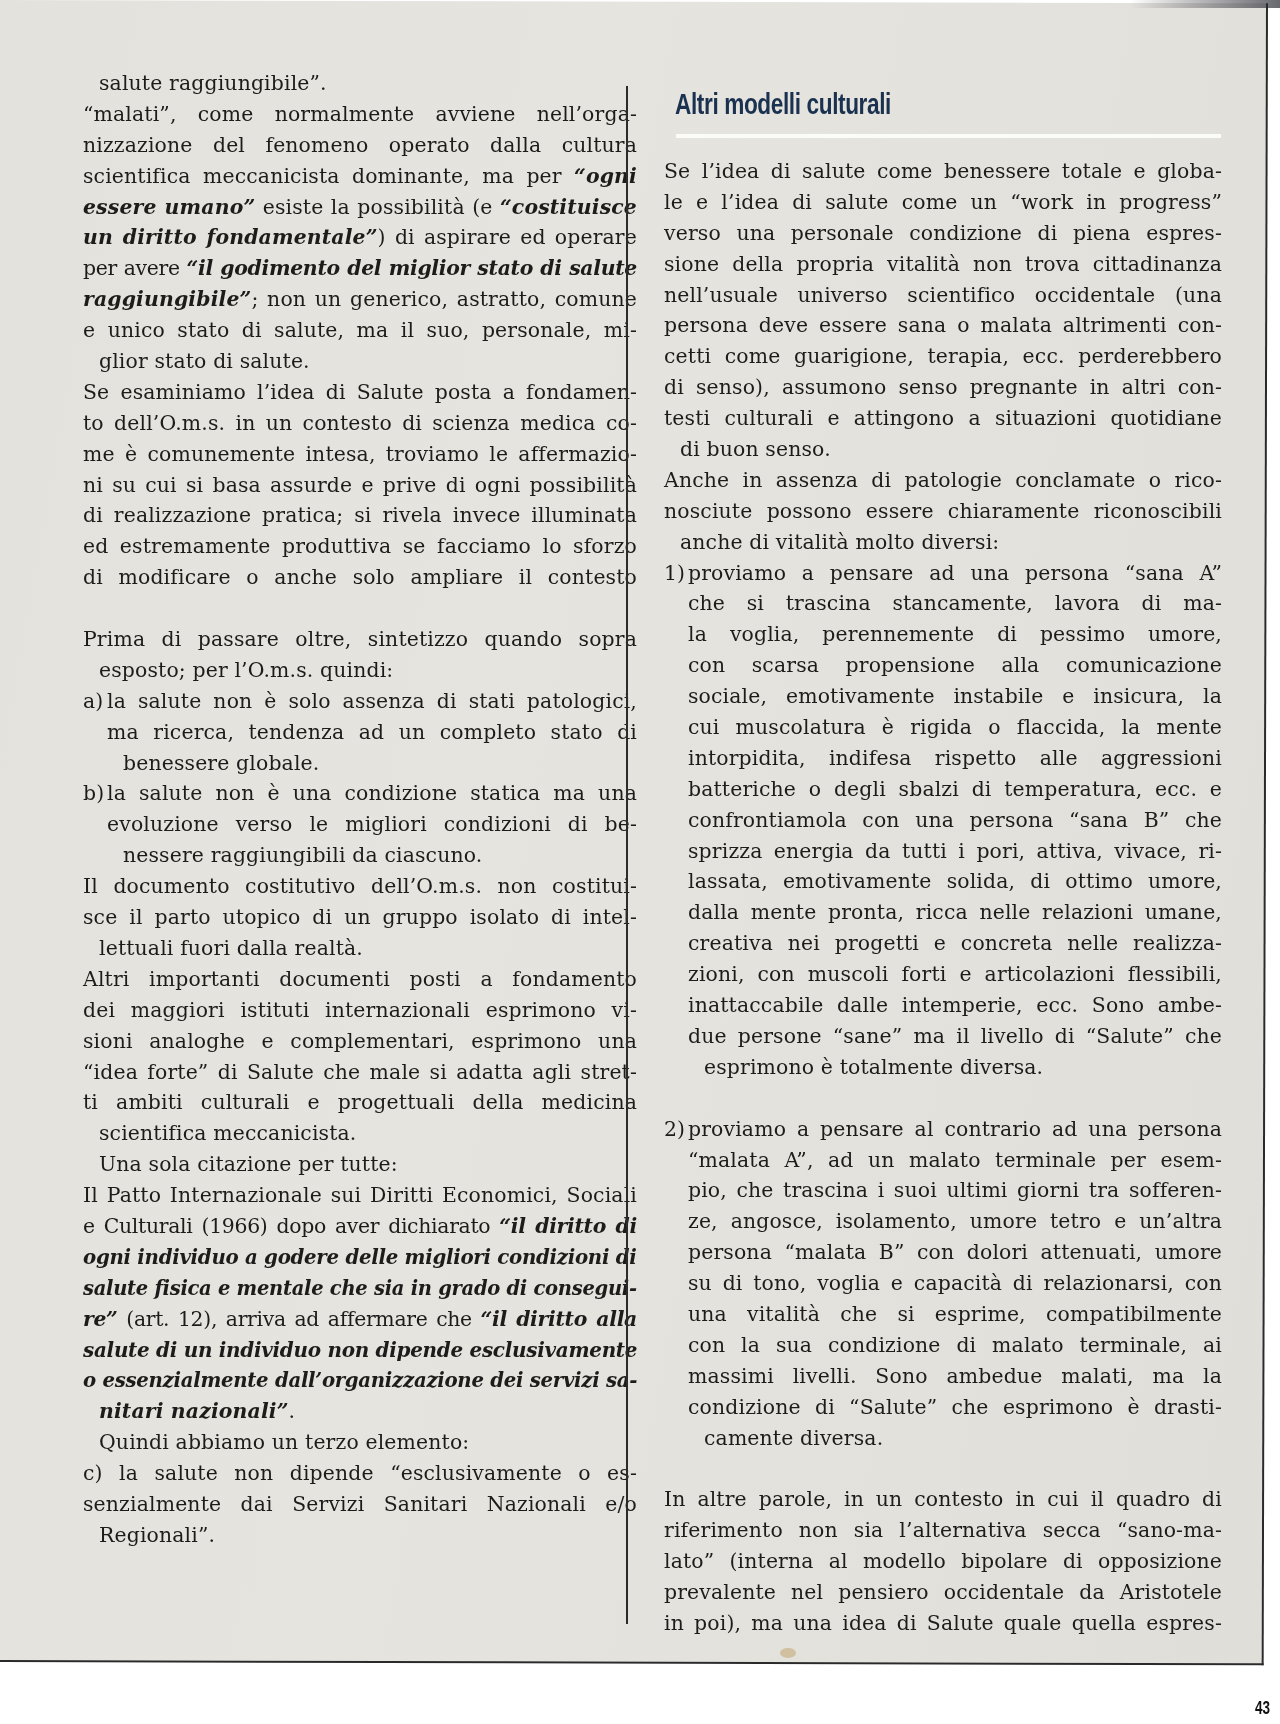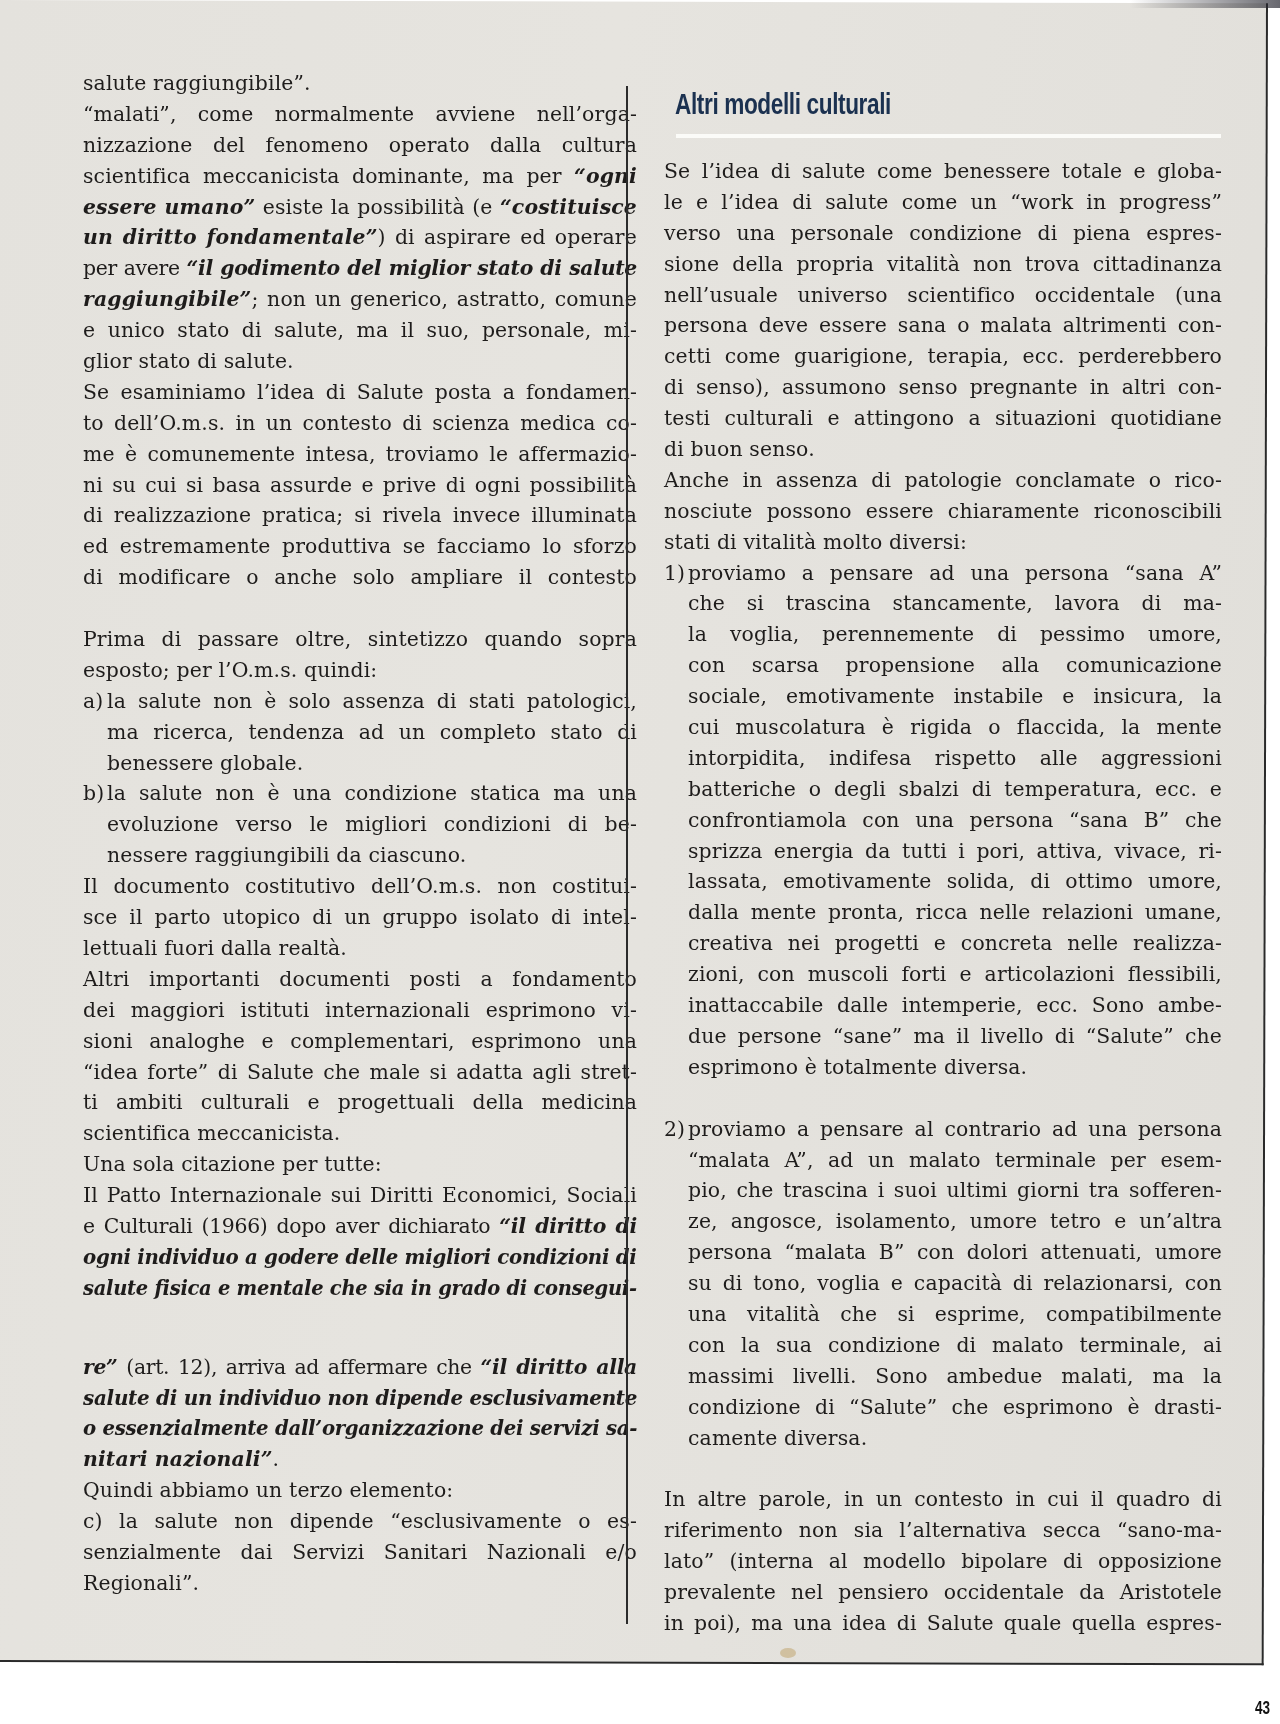--- a/index.html
+++ b/index.html
@@ -3,21 +3,21 @@
 <meta charset="utf-8">
 <style>
   html, body { margin:0; padding:0; }
   body { width:1280px; height:1724px; position:relative; overflow:hidden; background:#ffffff; font-family:"DejaVu Serif", "Liberation Serif", serif; color:#1e1c1b; }
   .paper { position:absolute; left:0; top:0; width:1266px; height:1660px; background:linear-gradient(100deg,#e4e2dd 0%,#e6e4df 40%,#e3e1dc 75%,#e0ded9 100%); border-right:2px solid #2a2a2a; border-bottom:2px solid #2a2a2a; transform:rotate(0.15deg); transform-origin:0 0; }
   .topshade { position:absolute; left:1130px; top:0; width:150px; height:8px; background:linear-gradient(90deg, rgba(40,40,50,0), rgba(40,40,50,0.7)); }
   .col { position:absolute; font-size:20.4px; line-height:30.9px; letter-spacing:0.15px; }
   .col-left { left:83px; top:68px; width:554px; }
   .col-right { left:664px; top:156px; width:558px; }
   .line { display:block; text-align:justify; text-align-last:justify; white-space:nowrap; height:30.9px; overflow:visible; }
-  .line.last { text-align-last:left; }
+  .line.last { text-align-last:left;margin-left:16px; }
   .gap { display:block; height:30.9px; }
   .ind { padding-left:24px; }
   .hang { position:relative; }
   .marker { position:absolute; left:0; }
   .it { font-style:italic; font-weight:bold; }
   .divider { position:absolute; left:626px; top:86px; width:2px; height:1538px; background:#2b2b2b; }
   .heading { position:absolute; left:675px; top:88px; font-family:"Liberation Sans", sans-serif; font-weight:bold; font-size:29px; color:#1b3150; letter-spacing:-0.5px; transform:scaleX(0.78); transform-origin:0 50%; white-space:nowrap; }
   .heading-rule { position:absolute; left:676px; top:134px; width:545px; height:4px; background:#fbfbf8; }
   .pagenum { position:absolute; right:10px; top:1698px; font-family:"Liberation Sans", sans-serif; font-weight:bold; font-size:18px; color:#111; transform:scaleX(0.75); transform-origin:100% 50%; }
   .stain { position:absolute; left:780px; top:1648px; width:16px; height:10px; border-radius:50%; background:rgba(190,160,100,0.5); }
@@ -62,21 +62,21 @@
   <span class="line">dei maggiori istituti internazionali esprimono vi-</span>
   <span class="line">sioni analoghe e complementari, esprimono una</span>
   <span class="line">“idea forte” di Salute che male si adatta agli stret-</span>
   <span class="line">ti ambiti culturali e progettuali della medicina</span>
   <span class="line last">scientifica meccanicista.</span>
   <span class="line last">Una sola citazione per tutte:</span>
   <span class="line">Il Patto Internazionale sui Diritti Economici, Sociali</span>
   <span class="line" style="letter-spacing: -0.3px;"><span>e Culturali (1966) dopo aver dichiarato </span><span class="it">“il diritto di</span></span>
   <span class="line it" style="letter-spacing: -0.3px; transform: scaleX(0.97); transform-origin: 0px 50%;">ogni individuo a godere delle migliori condizioni di</span>
   <span class="line it" style="letter-spacing: -0.3px; transform: scaleX(0.957); transform-origin: 0px 50%;">salute fisica e mentale che sia in grado di consegui-</span>
-  <span class="line" style="letter-spacing: -0.3px; margin-top: 48px;"><span class="it">re”</span><span> (art. 12), arriva ad affermare che </span><span class="it">“il diritto alla</span></span>
+  <span class="line" style="letter-spacing: -0.3px;"><span class="it">re”</span><span> (art. 12), arriva ad affermare che </span><span class="it">“il diritto alla</span></span>
   <span class="line it" style="letter-spacing: -0.3px; transform: scaleX(0.979); transform-origin: 0px 50%;">salute di un individuo non dipende esclusivamente</span>
   <span class="line it" style="letter-spacing: -0.3px; transform: scaleX(0.967); transform-origin: 0px 50%;">o essenzialmente dall’organizzazione dei servizi sa-</span>
   <span class="line last"><span class="it">nitari nazionali”</span><span>.</span></span>
   <span class="line last">Quindi abbiamo un terzo elemento:</span>
   <span class="line">c) la salute non dipende “esclusivamente o es-</span>
   <span class="line">senzialmente dai Servizi Sanitari Nazionali e/o</span>
   <span class="line last">Regionali”.</span>
 </div>
 
 <div class="divider"></div>
@@ -90,21 +90,21 @@
   <span class="line">verso una personale condizione di piena espres-</span>
   <span class="line">sione della propria vitalità non trova cittadinanza</span>
   <span class="line">nell’usuale universo scientifico occidentale (una</span>
   <span class="line">persona deve essere sana o malata altrimenti con-</span>
   <span class="line">cetti come guarigione, terapia, ecc. perderebbero</span>
   <span class="line">di senso), assumono senso pregnante in altri con-</span>
   <span class="line">testi culturali e attingono a situazioni quotidiane</span>
   <span class="line last">di buon senso.</span>
   <span class="line">Anche in assenza di patologie conclamate o rico-</span>
   <span class="line">nosciute possono essere chiaramente riconoscibili</span>
-  <span class="line last">stati di vitalità molto diversi:</span>
+  <span class="line last">anche di vitalità molto diversi:</span>
   <span class="line hang ind"><span class="marker">1)</span><span>proviamo a pensare ad una persona “sana A”</span></span>
   <span class="line ind">che si trascina stancamente, lavora di ma-</span>
   <span class="line ind">la voglia, perennemente di  pessimo umore,</span>
   <span class="line ind">con scarsa propensione alla comunicazione</span>
   <span class="line ind">sociale, emotivamente instabile e insicura, la</span>
   <span class="line ind">cui muscolatura è rigida o flaccida, la mente</span>
   <span class="line ind">intorpidita, indifesa rispetto alle aggressioni</span>
   <span class="line ind">batteriche o degli sbalzi di temperatura, ecc. e</span>
   <span class="line ind">confrontiamola con una persona “sana B” che</span>
   <span class="line ind">sprizza energia da tutti i pori, attiva, vivace, ri-</span>

